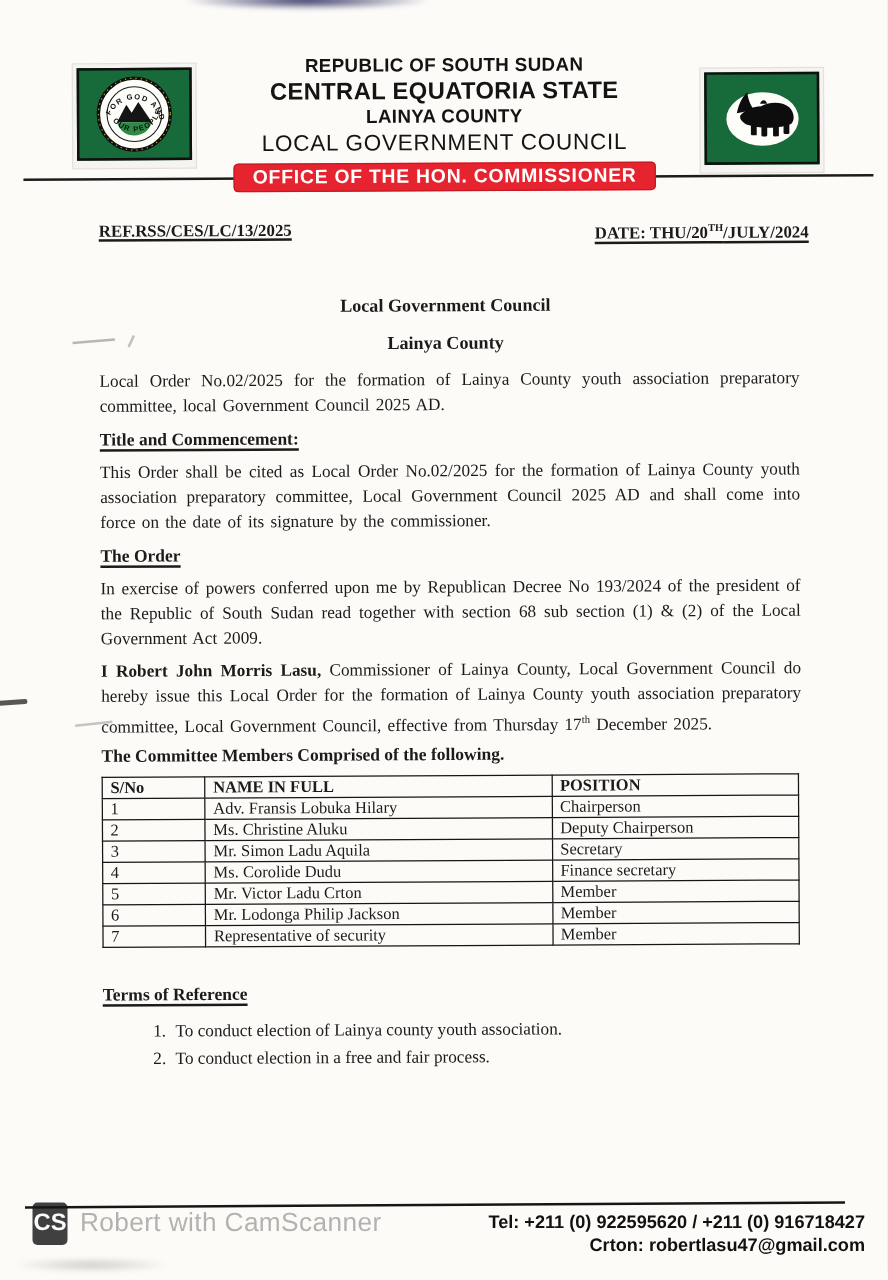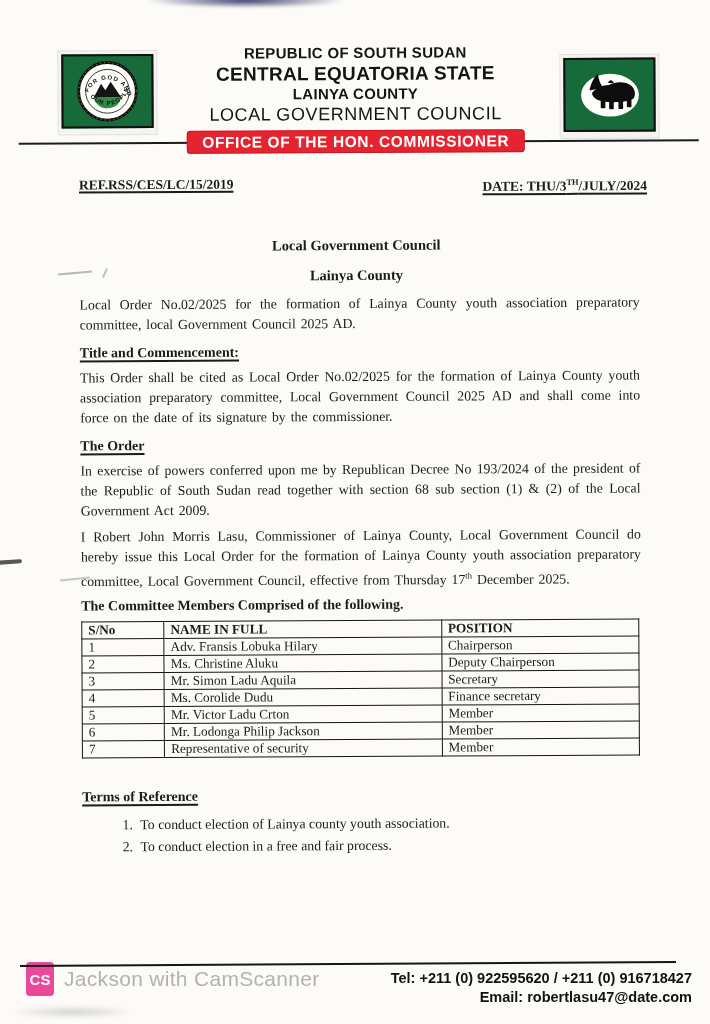--- a/index.html
+++ b/index.html
@@ -48,21 +48,21 @@
   .uline { text-decoration:underline; text-underline-offset:2px; text-decoration-thickness:1.5px; }
   sup { font-size:.62em;font-family:Liberation Serif, serif; }
 
   
   .doc-title    { text-align:center; font-weight:700; font-size:14.5px; line-height:18px; margin-top:40px; }
   .doc-subtitle { text-align:center; font-weight:700; font-size:14.5px; line-height:18px; margin-top:12px; }
   .body-text { margin:10px 72px 0 78px; font-size:13.8px; line-height:20px; text-align:justify; word-spacing:1.5px; }
   .tight { margin-top:6px; }
   .section-heading { margin:9px 0 0 78px; font-weight:700; font-size:14px; line-height:18px;
     text-decoration:underline; text-underline-offset:2.5px; text-decoration-thickness:1.5px; }
-  .bold-lead { font-weight:400; }
+  .bold-lead { font-weight:700; }
   .committee-heading { margin:6px 0 0 78px; font-weight:700; font-size:14px; line-height:18px; }
 
   
   .committee-table { margin:6px 0 0 78px; border-collapse:collapse; width:558px;
     font-size:13.2px; table-layout:fixed; }
   .committee-table th, .committee-table td {
     border:1.6px solid #161616; padding:0 6px; height:16px; line-height:16px;
     text-align:left; overflow:hidden; white-space:nowrap; }
   .committee-table th { font-weight:700; }
   .col-sno { width:80px; } .col-name { width:270px; } .col-pos { width:192px; }
@@ -74,22 +74,22 @@
   
   .footer { position:absolute; left:0; top:956px; width:660px; text-align:right;
     font-family:"Liberation Sans", sans-serif; z-index:2;padding-left:32px; }
   .footer-line { position:absolute; left:20px; right:16px; top:7px; border-top:2.5px solid #161616; transform:rotate(-0.35deg); }
   .footer-tel { margin-top:13px; font-weight:700; font-size:14.5px; line-height:19px; color:#111; }
   .footer-email { font-weight:700; font-size:14.5px; line-height:19px; color:#111; }
 
   
   .watermark { position:absolute; left:26px; top:962px; display:flex; align-items:center; gap:10px;
     color:#b3b2b0; font-family:"Liberation Sans", sans-serif; z-index:1; }
-  .cs-badge { width:28px; height:34px; background:#ec4899; border-radius:4px; color:#fcfcfc;
-    font-weight:700; font-size:15px; display:flex; align-items:center; justify-content:center; }
+  .cs-badge { width:28px; height:34px; background:#404040; border-radius:4px; color:#fcfcfc;
+    font-weight:700; font-size:19px; display:flex; align-items:center; justify-content:center; }
   .watermark-text { font-size:21px; letter-spacing:.3px; }
 </style>
 </head>
 <body>
 
 <div class="page">
 
   <div class="artifact smudge-top"></div>
   <div class="artifact mark-left-edge"></div>
   <div class="artifact squiggle-1"></div>
@@ -145,22 +145,22 @@
       <div class="h-county">LAINYA COUNTY</div>
       <div class="h-council">LOCAL GOVERNMENT COUNCIL</div>
 
       <div class="banner-row">
         <div class="banner-line"></div>
         <span class="banner">OFFICE OF THE HON. COMMISSIONER</span>
       </div>
     </div>
 
     <div class="ref-row">
-      <span class="uline">REF.RSS/CES/LC/15/2019</span>
-      <span class="uline"><span>DATE: THU/3</span><sup>TH</sup><span>/JULY/2024</span></span>
+      <span class="uline">REF.RSS/CES/LC/13/2025</span>
+      <span class="uline"><span>DATE: THU/20</span><sup>TH</sup><span>/JULY/2024</span></span>
     </div>
 
     <div class="doc-title">Local Government Council</div>
     <div class="doc-subtitle">Lainya County</div>
 
     <p class="body-text">Local Order No.02/2025 for the formation of Lainya County youth association preparatory committee, local Government Council 2025 AD.</p>
 
     <div class="section-heading">Title and Commencement:</div>
     <p class="body-text tight">This Order shall be cited as Local Order No.02/2025 for the formation of Lainya County youth association preparatory committee, Local Government Council 2025 AD and shall come into force on the date of its signature by the commissioner.</p>
 
@@ -225,22 +225,22 @@
     <div class="section-heading" style="margin-top:30px;">Terms of Reference</div>
     <ol class="terms-list">
       <li>To conduct election of Lainya county youth association.</li>
       <li>To conduct election in a free and fair process.</li>
     </ol>
 
   </div>
 
   <div class="watermark">
     <div class="cs-badge">CS</div>
-    <div class="watermark-text">Jackson with CamScanner</div>
+    <div class="watermark-text">Robert with CamScanner</div>
   </div>
 
   <div class="footer">
     <div class="footer-line"></div>
     <div class="footer-tel">Tel: +211 (0) 922595620 / +211 (0) 916718427</div>
-    <div class="footer-email">Email: robertlasu47@date.com</div>
+    <div class="footer-email">Crton: robertlasu47@gmail.com</div>
   </div>
 
 </div>
 
 </body></html>

